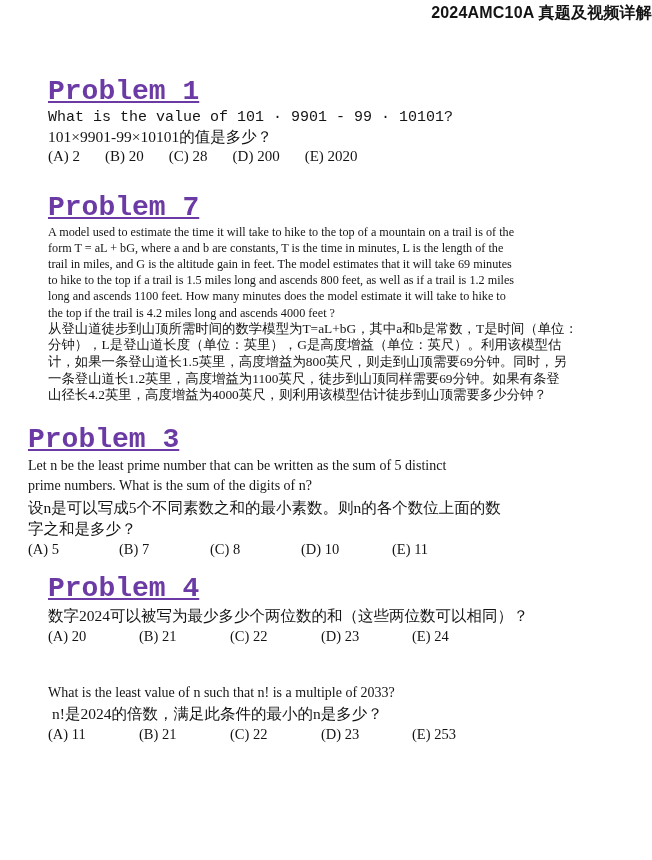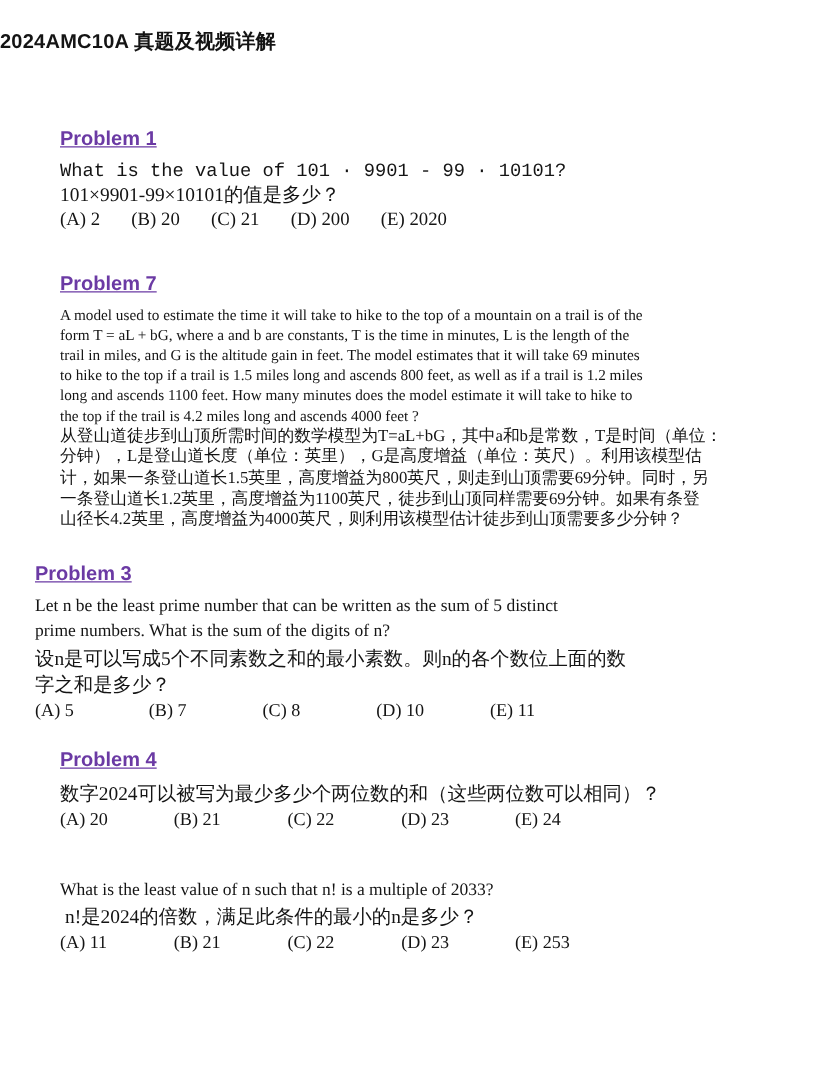--- a/index.html
+++ b/index.html
@@ -7,32 +7,32 @@
     width:652px;height:860px;
     background:#ffffff;
     color:#141414;
     font-family:"Liberation Serif","DejaVu Serif",serif;
     overflow:hidden;
   }
   .doc-title{
     font-family:"Liberation Sans","DejaVu Sans",sans-serif;
     font-weight:700;
     font-size:16px;
-    text-align:left;
-    padding-top:23px;
+    text-align:right;
+    padding-top:3px;
     letter-spacing:0.2px;
   }
   .problem{margin-left:48px;margin-right:10px;}
   .problem h2{
-    font-size:16px;
+    font-size:28px;
     font-weight:700;
     text-decoration:underline;
     margin:0 0 5px 0;
     line-height:23px;
-    font-family:Liberation Sans, sans-serif;
+    font-family:Liberation Mono, monospace;
     cursor:pointer;
   }
   .lines{white-space:pre-line;margin:0;}
   .opts{margin:0;}
   .opts span{display:inline-block;}
   .opts-wide span{min-width:91px;}
   .opts-narrow span{margin-right:25px;}
 
   
   .p1{margin-top:56px;}
@@ -59,21 +59,21 @@
 </head>
 <body>
 
 <div class="doc-title">2024AMC10A 真题及视频详解</div>
 
 <section class="problem p1">
   <h2 style="color: rgb(107, 58, 164);">Problem 1</h2>
   <p class="en lines">What is the value of 101 · 9901 - 99 · 10101?</p>
   <p class="zh lines">101×9901-99×10101的值是多少？</p>
   <p class="opts opts-narrow">
-    <span>(A) 2</span><span>(B) 20</span><span>(C) 21</span><span>(D) 200</span><span>(E) 2020</span>
+    <span>(A) 2</span><span>(B) 20</span><span>(C) 28</span><span>(D) 200</span><span>(E) 2020</span>
   </p>
 </section>
 
 <section class="problem p2">
   <h2 style="color: rgb(107, 58, 164);">Problem 7</h2>
   <p class="en lines">A model used to estimate the time it will take to hike to the top of a mountain on a trail is of the
 form T = aL + bG, where a and b are constants, T is the time in minutes, L is the length of the
 trail in miles, and G is the altitude gain in feet. The model estimates that it will take 69 minutes
 to hike to the top if a trail is 1.5 miles long and ascends 800 feet, as well as if a trail is 1.2 miles
 long and ascends 1100 feet. How many minutes does the model estimate it will take to hike to

